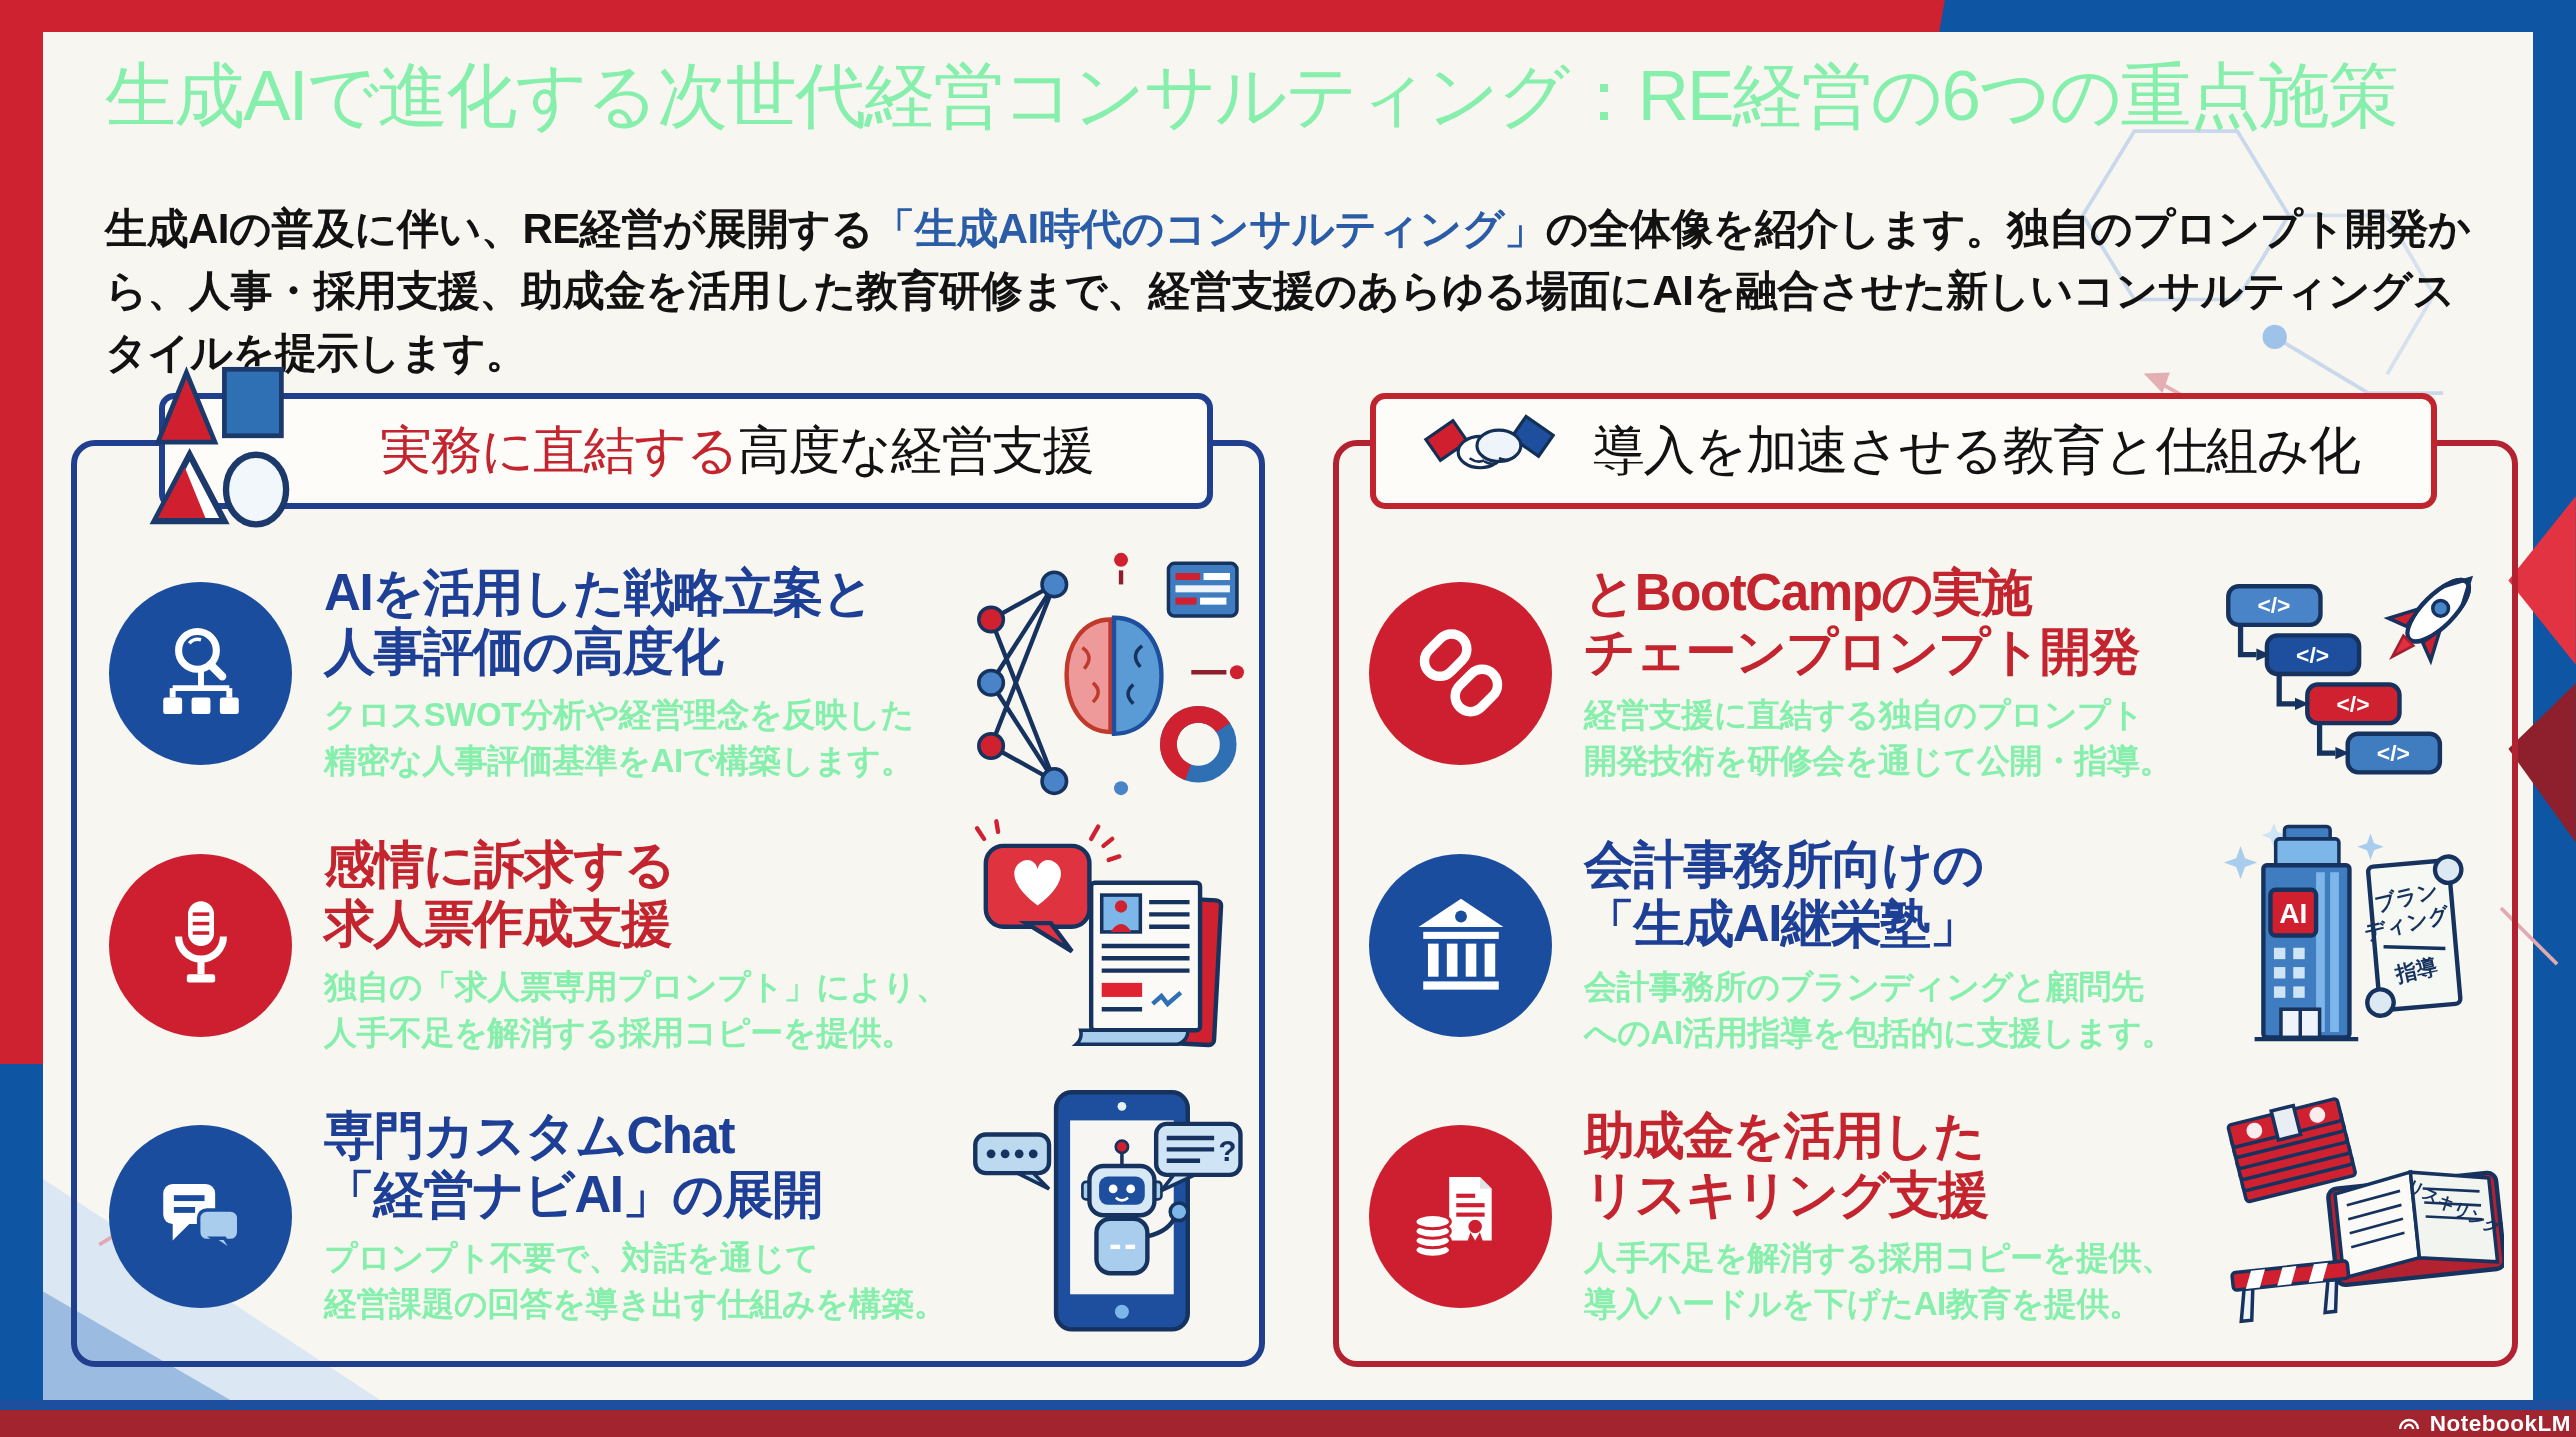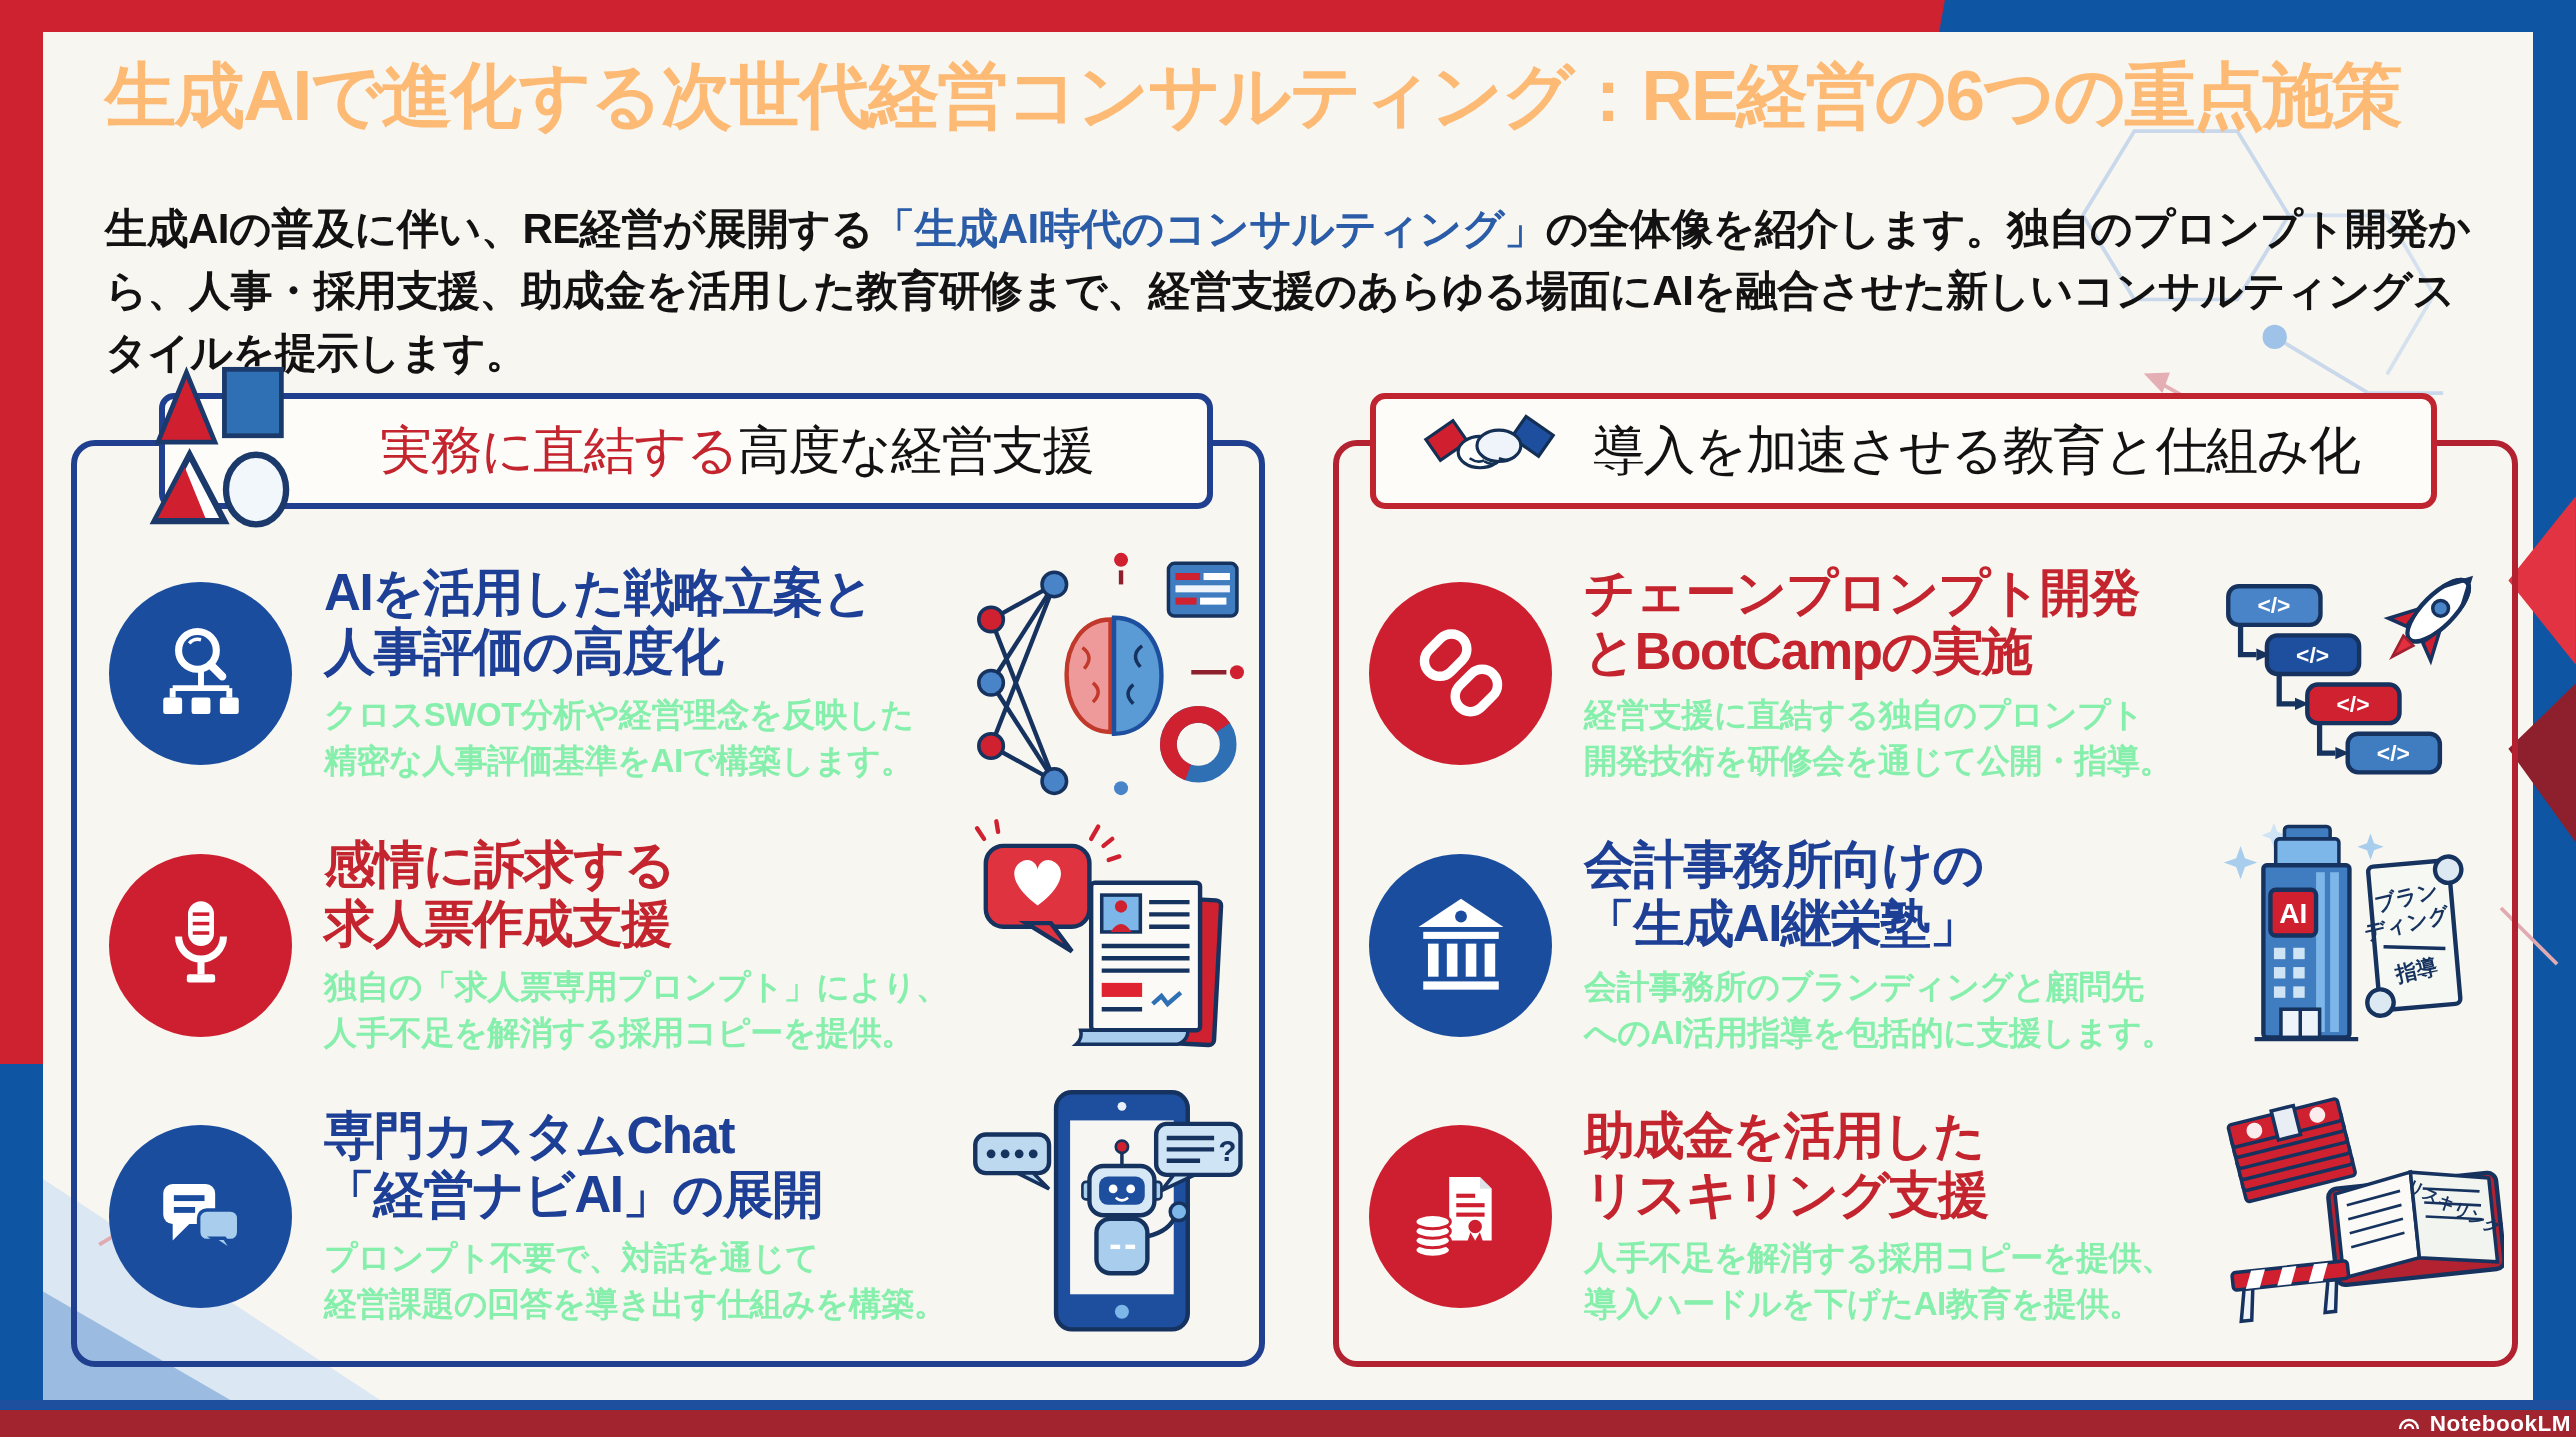--- a/index.html
+++ b/index.html
@@ -9,22 +9,22 @@
   .frame-red{position:absolute;inset:0;background:#ce2231;
              clip-path:polygon(0 0,75.5% 0,71% 45%,1.7% 74%,0 74%);}
   .content{position:absolute;left:43px;top:32px;width:2490px;height:1369px;background:#f8f6f1;}
   .stripe-blue{position:absolute;left:0;top:1400px;width:2576px;height:9.4px;background:#1d4f9e;}
   .band{position:absolute;left:0;top:1410px;width:2576px;height:28px;background:#a1242f;
         display:flex;align-items:center;justify-content:flex-end;padding-right:5px;box-sizing:border-box;gap:7.5px;}
   .band .logo-text{color:#fff;font-size:22.5px;font-weight:700;letter-spacing:0.5px;}
   
   .deco{position:absolute;pointer-events:none;}
   
-  .page-title{position:absolute;left:105px;top:49px;width:2378px;font-size:71px;font-weight:700;
-              color:#fdba74;letter-spacing:-1.9px;white-space:nowrap;}
+  .page-title{position:absolute;left:105px;top:49px;width:2378px;font-size:71px;font-weight:400;
+              color:#86efac;letter-spacing:-1.9px;white-space:nowrap;}
   .intro{position:absolute;left:105px;top:198px;width:2368px;font-size:42px;font-weight:700;
          color:#121212;line-height:1.48;letter-spacing:-0.5px;}
   .intro .hl{color:#2a5ca8;}
   
   .col{position:absolute;border:6.6px solid;border-radius:24px;box-sizing:border-box;background:transparent;}
   .col-left{left:71px;top:440px;width:1194px;height:927px;border-color:#20408f;}
   .col-right{left:1333px;top:440px;width:1185px;height:927px;border-color:#b22230;}
   
   .hdr{position:absolute;top:393px;height:116px;background:#fdfcf9;border:6.6px solid;border-radius:15px;
        display:flex;align-items:center;box-sizing:border-box;z-index:5;}
@@ -273,22 +273,22 @@
   </div>
 
   <div class="item item-r row1">
     <div class="badge bg-red">
       <svg width="118" height="118" viewBox="0 0 100 100">
         <rect x="24" y="14" width="26" height="40" rx="13" fill="none" stroke="#fff" stroke-width="8" transform="rotate(45 37 34)"></rect>
         <rect x="50" y="44" width="26" height="40" rx="13" fill="none" stroke="#fff" stroke-width="8" transform="rotate(45 63 64)"></rect>
       </svg>
     </div>
     <div class="txt">
+      <div class="t1 c-red">とBootCampの実施</div>
       <div class="t1 c-red">チェーンプロンプト開発</div>
-      <div class="t1 c-red">とBootCampの実施</div>
       <div class="desc">
         <div>経営支援に直結する独自のプロンプト</div>
         <div>開発技術を研修会を通じて公開・指導。</div>
       </div>
     </div>
     <svg class="illus" viewBox="0 0 320 300">
       <g stroke="#16325e" stroke-width="6" fill="none">
         <path d="M20 94 V128 H38"></path>
           <path d="M64 150 V184 H82"></path>
           <path d="M110 206 V240 H128"></path>

